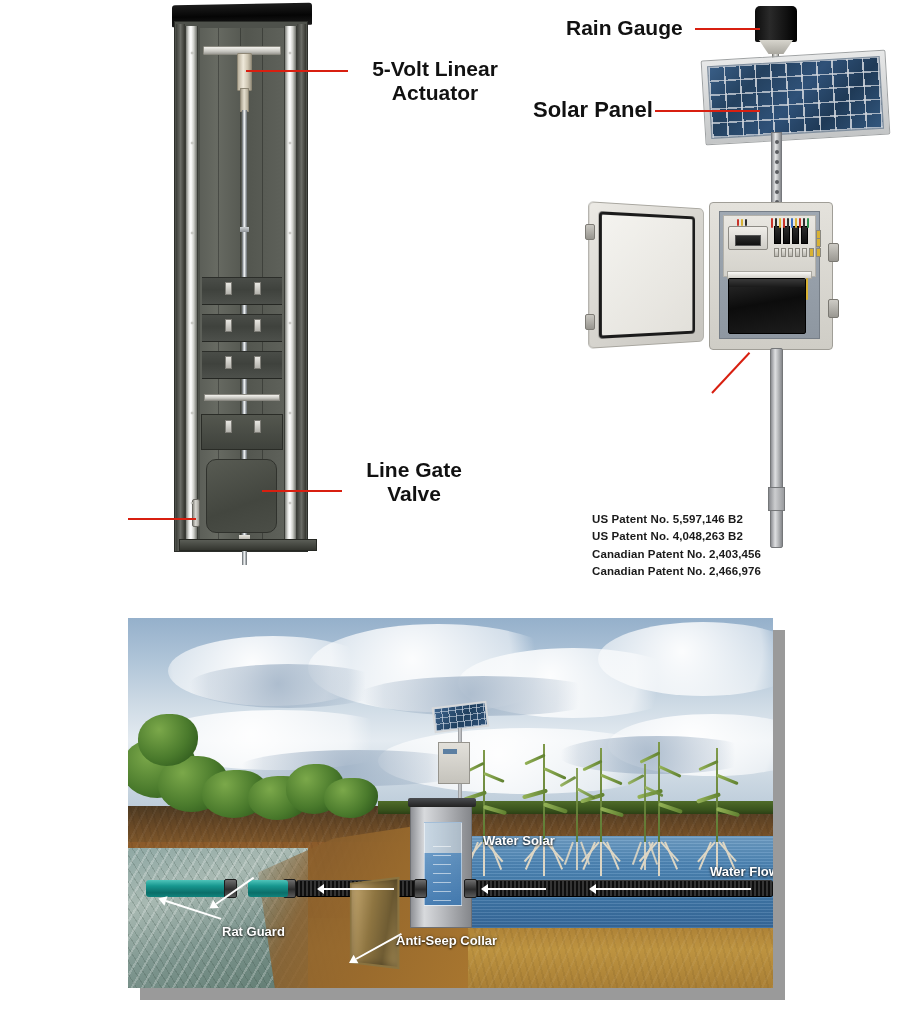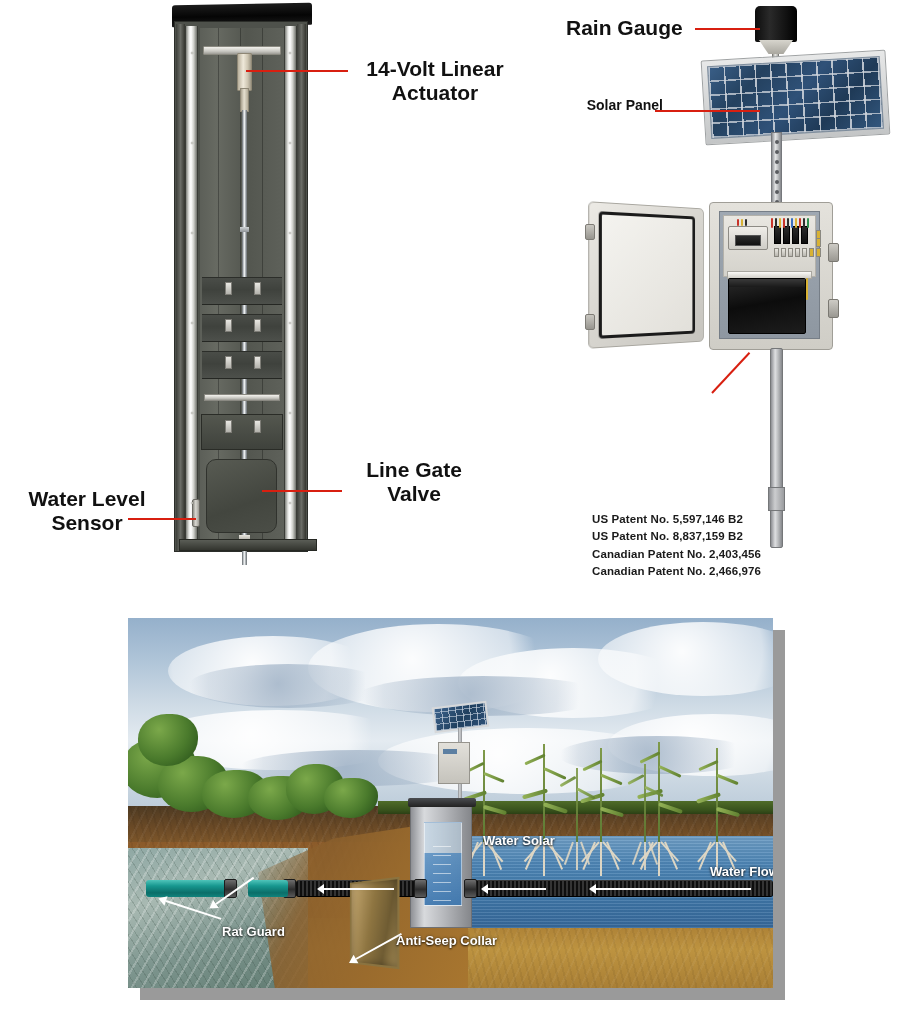--- a/index.html
+++ b/index.html
@@ -496,30 +496,28 @@
       <div class="st-screw" style="right:16px;top:30px"></div>
       <div class="st-screw" style="right:16px;top:120px"></div>
       <div class="st-screw" style="right:16px;top:210px"></div>
       <div class="st-screw" style="right:16px;top:300px"></div>
       <div class="st-screw" style="right:16px;top:390px"></div>
       <div class="st-screw" style="right:16px;top:480px"></div>
     </div>
   </div>
 
   <div class="leader" style="left:246px; top:70px; width:102px;"></div>
-  <div class="callout" style="left:350px; top:57px; width:170px; font-size:21px; text-align:center;">14-Volt Linear
+  <div class="callout" style="left:350px; top:57px; width:170px; font-size:21px; text-align:center;">5-Volt Linear
 Actuator</div>
 
   <div class="leader" style="left:262px; top:490px; width:80px;"></div>
   <div class="callout" style="left:338px; top:458px; width:152px; font-size:21px; text-align:center;">Line Gate
 Valve</div>
 
   <div class="leader" style="left:128px; top:518px; width:68px;"></div>
-  <div class="callout" style="left:12px; top:487px; width:150px; font-size:21px; text-align:center;">Water Level
-Sensor</div>
 
   <div id="station">
     <div class="rg-stem"></div>
     <div class="rg-body"></div>
     <div class="rg-cone"></div>
 
     <div class="panel">
       <div class="panel-cells"></div>
     </div>
 
@@ -583,27 +581,27 @@
     </div>
 
     <div class="pole-lower"></div>
     <div class="pole-sleeve"></div>
   </div>
 
   <div class="leader" style="left:695px; top:28px; width:65px;"></div>
   <div class="callout" style="left:566px; top:16px; width:130px; font-size:21px; text-align:left;">Rain Gauge</div>
 
   <div class="leader" style="left:655px; top:110px; width:105px;"></div>
-  <div class="callout" style="left:533px; top:98px; width:130px; font-size:14px; text-align:right;">Solar Panel</div>
+  <div class="callout" style="left:533px; top:98px; width:130px; font-size:22px; text-align:left;">Solar Panel</div>
 
   <div class="leader" style="left:712px; top:392px; width:55px; transform: rotate(-47deg);"></div>
 
   <div id="patents">
     <div>US Patent No. 5,597,146 B2</div>
-    <div>US Patent No. 8,837,159 B2</div>
+    <div>US Patent No. 4,048,263 B2</div>
     <div>Canadian Patent No. 2,403,456</div>
     <div>Canadian Patent No. 2,466,976</div>
   </div>
 
   <div id="illus-shadow"></div>
   <div id="illus">
 
     <div class="sky"></div>
     <div class="cloud" style="left:40px; top:18px; width:210px; height:70px;"></div>
     <div class="cloud" style="left:180px; top:6px;  width:260px; height:88px;"></div>

